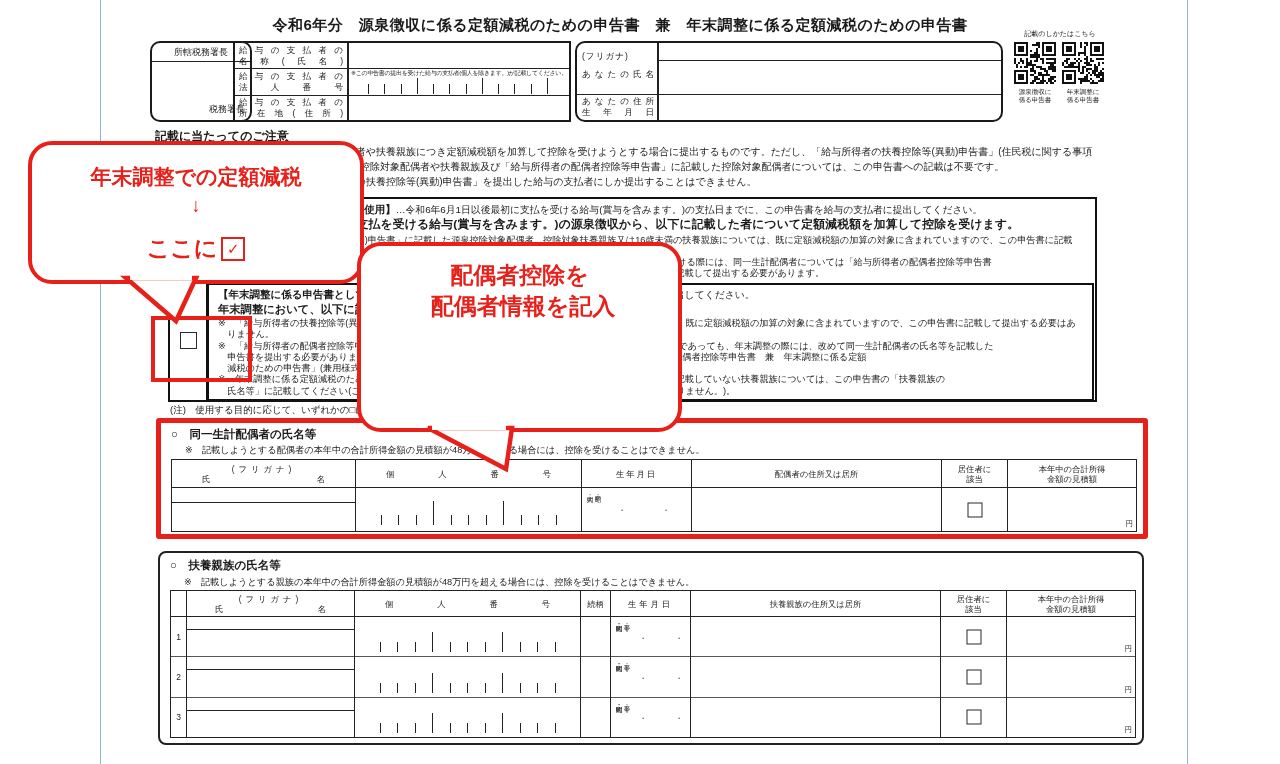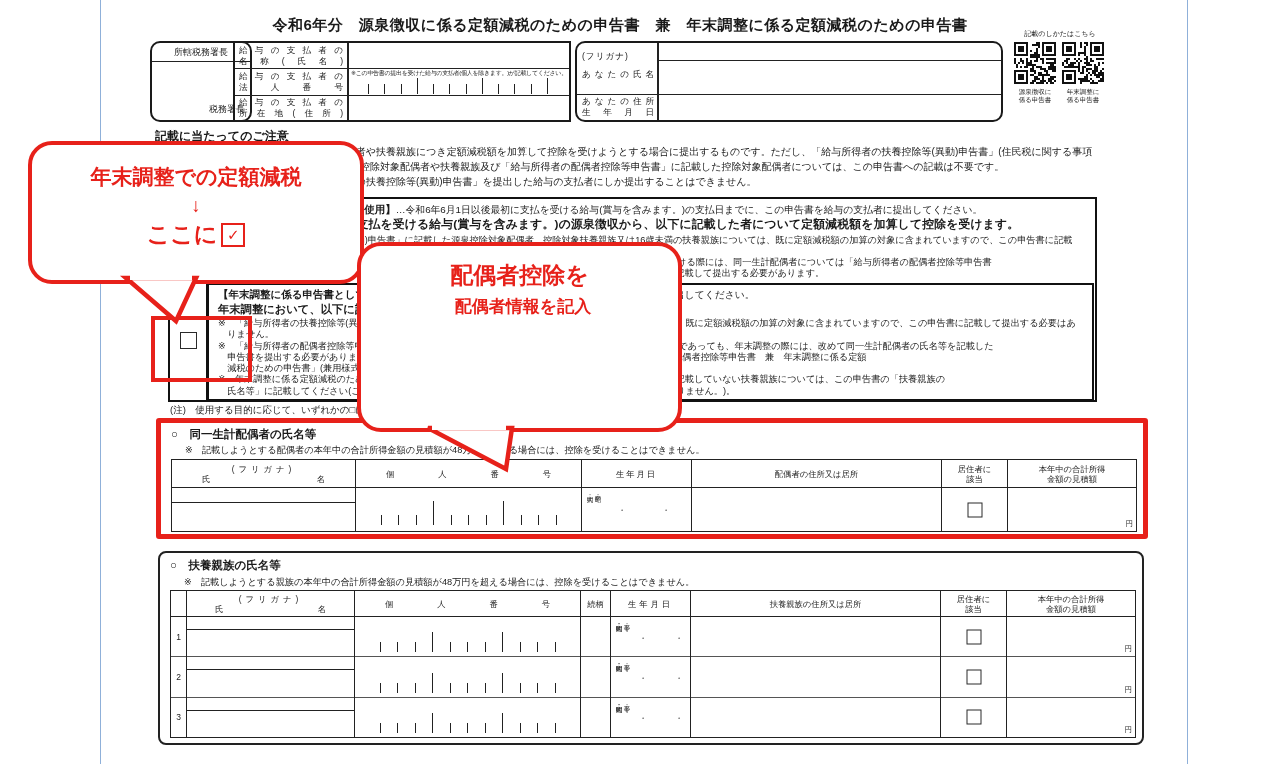--- a/index.html
+++ b/index.html
@@ -681,32 +681,32 @@
         </div>
       </div>
     </div>
   </div>
 
   <div class="redrect" style="left:151px;top:316px;width:101px;height:66px;"></div>
 
   <div class="callout" style="left:28px;top:141px;width:336px;height:143px;">
     <div class="ctext" style="margin-top:18px;font-size:21px;">年末調整での定額減税</div>
     <div class="ctext" style="margin-top:4px;font-size:19px;">↓</div>
-    <div class="ctext" style="margin-top:2px;font-size:23px;display:flex;align-items:center;justify-content:center;">
+    <div class="ctext" style="margin-top:16px;font-size:23px;display:flex;align-items:center;justify-content:center;">
       <span>ここに</span>
         <span class="chkglyph">✓</span>
     </div>
   </div>
   <svg class="tail" style="left:118px;top:274px;width:100px;height:52px;" viewBox="0 0 100 52">
     <polygon points="8,4 78,4 58,47" fill="#ffffff" stroke="#e7211a" stroke-width="4.5"></polygon>
     <rect x="12" y="0" width="62" height="6" fill="#ffffff"></rect>
   </svg>
 
   <div class="callout" style="left:357px;top:242px;width:325px;height:190px;">
     <div class="ctext" style="margin-top:14px;font-size:23px;line-height:31px;">配偶者控除を</div>
-    <div class="ctext" style="font-size:17px;line-height:31px;margin-left:7px;">配偶者情報を記入</div>
+    <div class="ctext" style="font-size:23px;line-height:31px;margin-left:7px;">配偶者情報を記入</div>
   </div>
   <svg class="tail" style="left:420px;top:425px;width:110px;height:48px;" viewBox="0 0 110 48">
     <polygon points="8,3 92,3 86,44" fill="#ffffff" stroke="#e7211a" stroke-width="4.5"></polygon>
     <rect x="12" y="0" width="74" height="5" fill="#ffffff"></rect>
   </svg>
 
 </div>
 
 </body></html>

